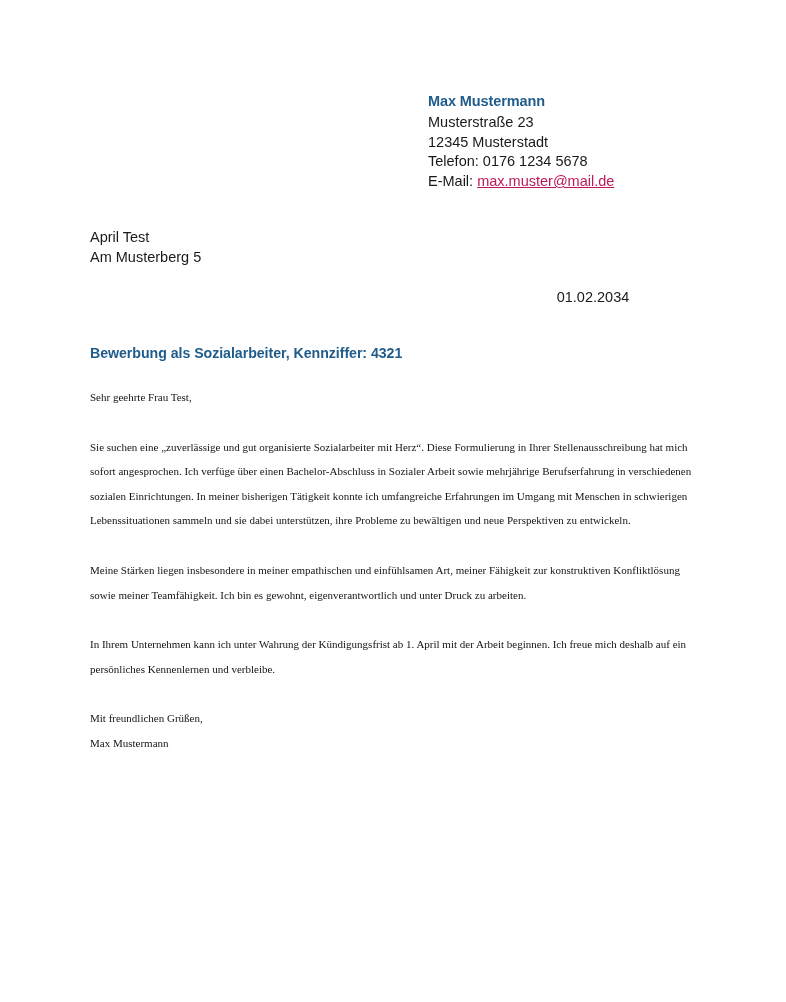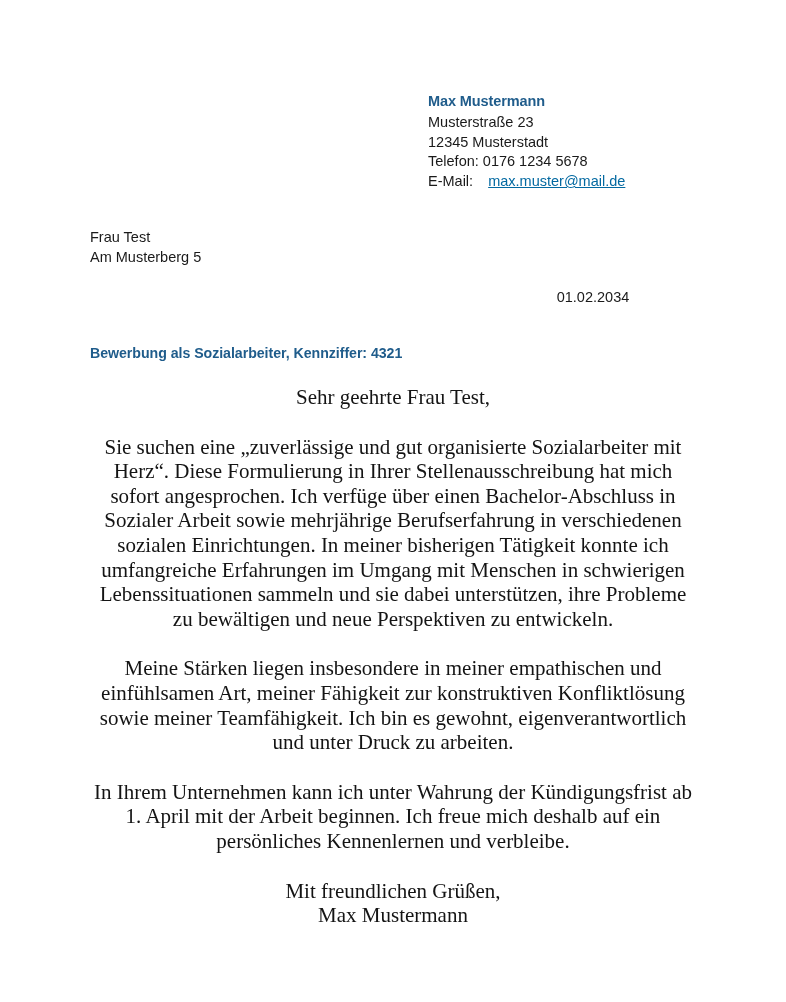--- a/index.html
+++ b/index.html
@@ -41,25 +41,24 @@
     letter-spacing: -0.1px;
     margin-bottom: 1px;
   }
   .sender-line {
     white-space: nowrap;
   }
   .email-line {
     white-space: nowrap;
   }
   .email-link {
-    color: #0369a1;
+    color: #be185d;
     text-decoration: underline;
     text-underline-offset: 1px;
     cursor: pointer;
-    margin-left: 11px;
   }
 
   
   .recipient {
     position: absolute;
     left: 90px;
     top: 228px;
     font-family: "Liberation Sans", sans-serif;
     font-size: 14.5px;
     line-height: 19.8px;
@@ -95,53 +94,53 @@
     white-space: nowrap;
   }
 
   
   .body-text {
     position: absolute;
     left: 90px;
     top: 385px;
     width: 606px;
     font-family: "Liberation Serif", serif;
-    font-size: 21px;
+    font-size: 11px;
     line-height: 24.6px;
     color: #141414;
-    text-align: center;
+    text-align: left;
   }
   .salutation {
     margin: 0 0 25px 0;
   }
   .para {
     margin: 16px 0 25px 0;
   }
   .closing {
-    margin: 9px;
+    margin: 0;
   }
   .closing-line {
     display: block;
   }
 </style>
 </head>
 <body>
 
 <div class="page">
 
   <div class="sender">
     <div class="sender-name">Max Mustermann</div>
     <div class="sender-line">Musterstraße 23</div>
     <div class="sender-line">12345 Musterstadt</div>
     <div class="sender-line">Telefon: 0176 1234 5678</div>
     <div class="email-line"><span>E-Mail:</span> <span class="email-link">max.muster@mail.de</span></div>
   </div>
 
   <div class="recipient">
-    <div class="recipient-line">Frau Test</div>
+    <div class="recipient-line">April Test</div>
     <div class="recipient-line">Am Musterberg 5</div>
   </div>
 
   <div class="date">01.02.2034</div>
 
   <div class="subject">Bewerbung als Sozialarbeiter, Kennziffer: 4321</div>
 
   <div class="body-text">
     <p class="salutation">Sehr geehrte Frau Test,</p>
     <p class="para">Sie suchen eine „zuverlässige und gut organisierte Sozialarbeiter mit Herz“. Diese Formulierung in Ihrer Stellenausschreibung hat mich sofort angesprochen. Ich verfüge über einen Bachelor-Abschluss in Sozialer Arbeit sowie mehrjährige Berufserfahrung in verschiedenen sozialen Einrichtungen. In meiner bisherigen Tätigkeit konnte ich umfangreiche Erfahrungen im Umgang mit Menschen in schwierigen Lebenssituationen sammeln und sie dabei unterstützen, ihre Probleme zu bewältigen und neue Perspektiven zu entwickeln.</p>

